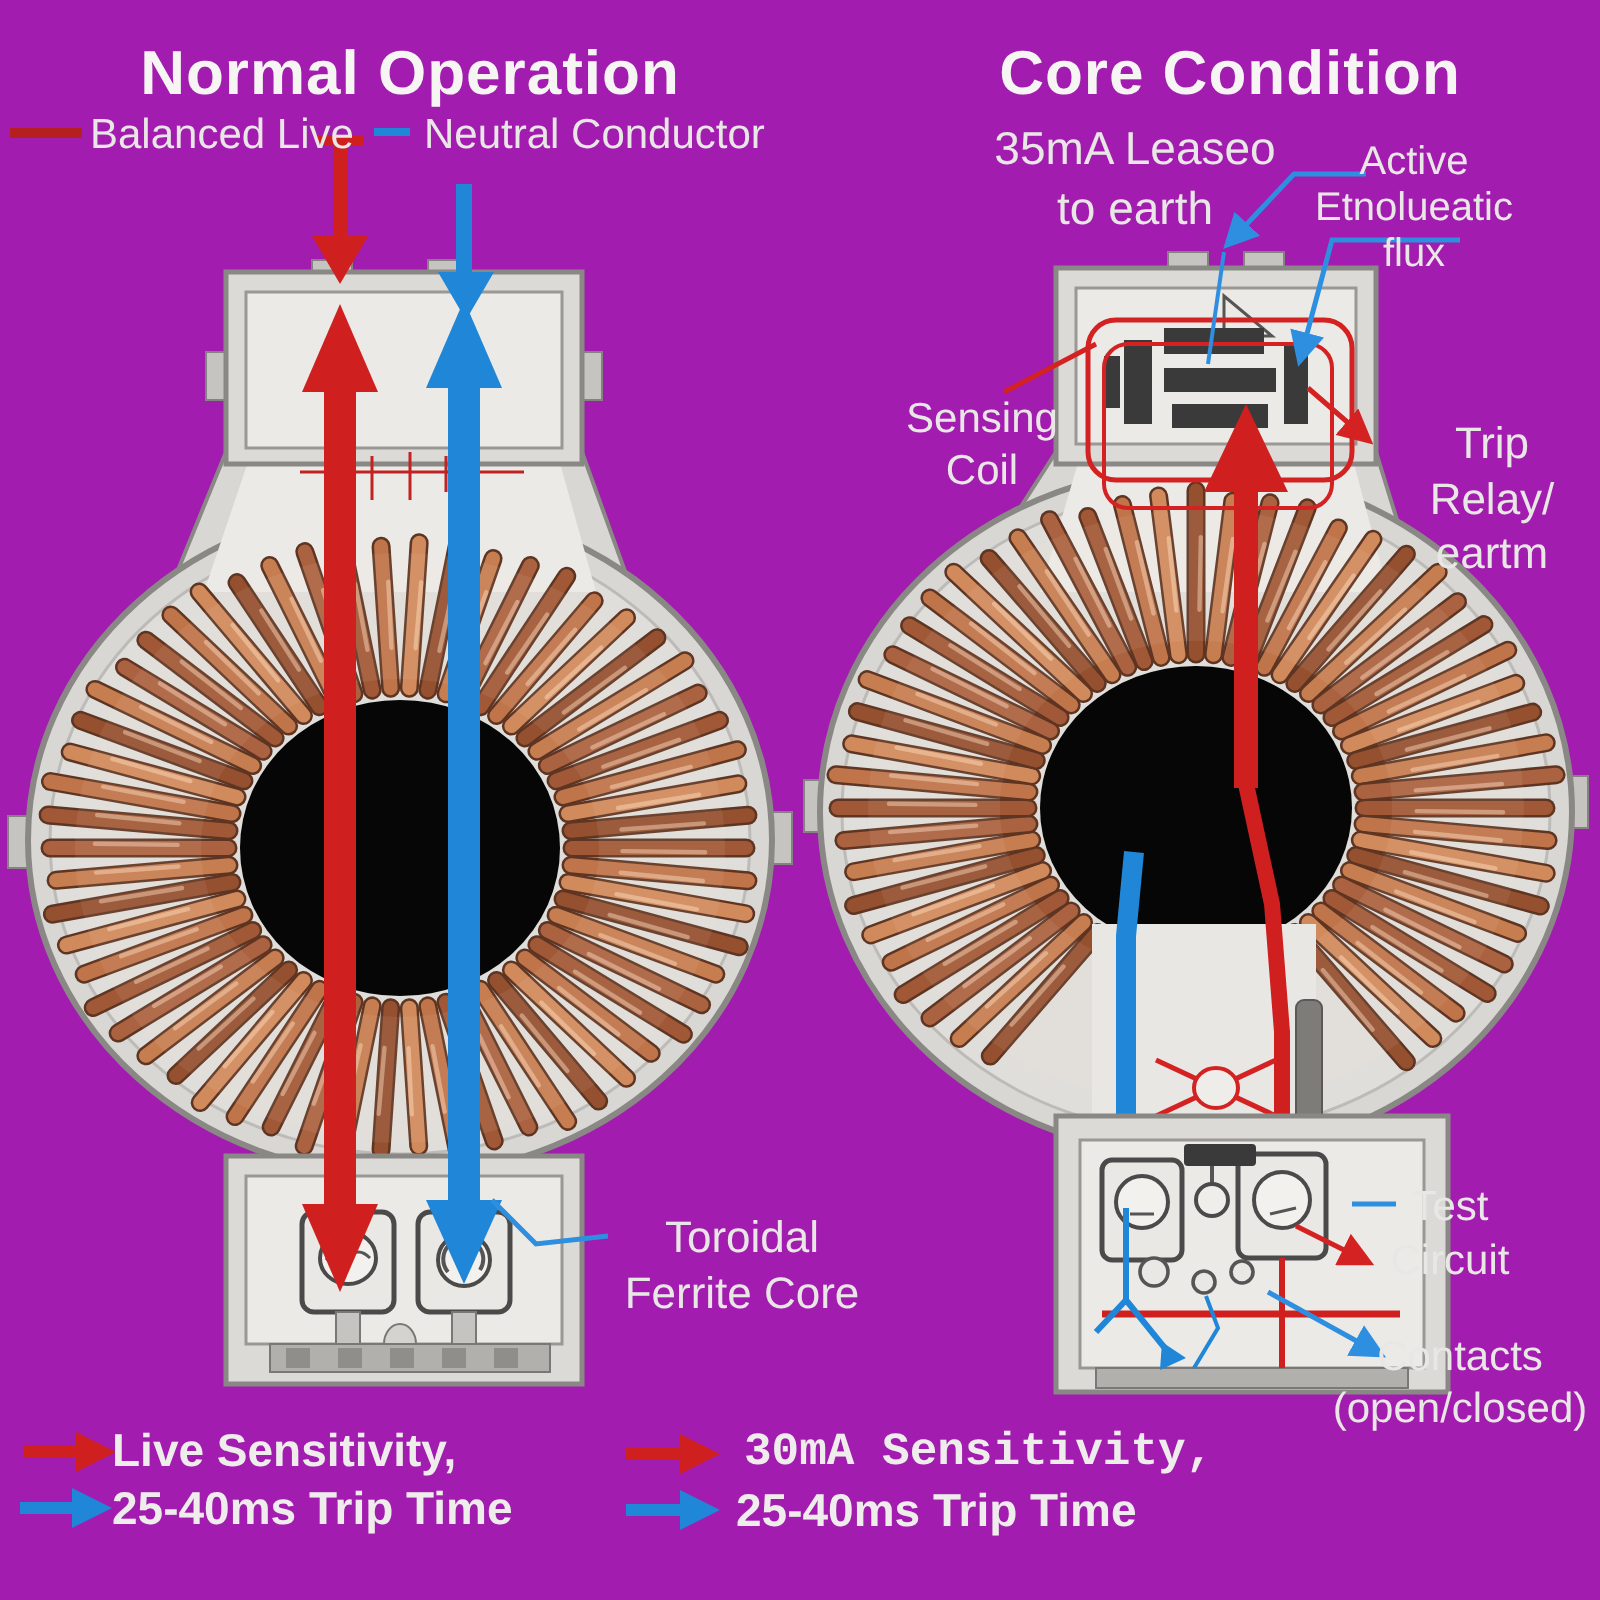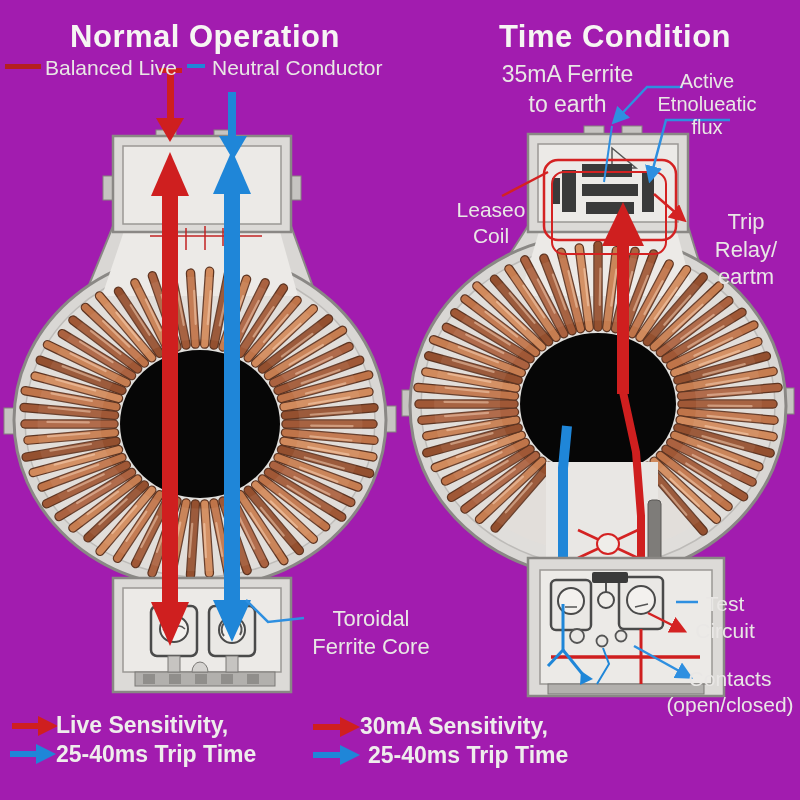--- a/index.html
+++ b/index.html
@@ -529,39 +529,39 @@
       <polygon points="340,717 360,727 340,737" fill="#cf1f1f"></polygon>
     </g>
     <g>
       <line x1="313" y1="755" x2="342" y2="755" stroke="#1f86d8" stroke-width="6"></line>
       <polygon points="340,745 360,755 340,765" fill="#1f86d8"></polygon>
     </g>
   </g>
 </svg>
 
 <div class="t title" style="left:40px;top:18px;width:330px;">Normal Operation</div>
-<div class="t title" style="left:450px;top:18px;width:330px;">Time Condition</div>
+<div class="t title" style="left:450px;top:18px;width:330px;">Core Condition</div>
 
 <div class="t" style="left:45px;top:55px;font-size:21px;">Balanced Live</div>
 <div class="t" style="left:212px;top:55px;font-size:21px;">Neutral Conductor</div>
 <div class="t" style="left:286px;top:594px;width:170px;font-size:22px;text-align:center;margin-top:11px;">Toroidal
 Ferrite Core</div>
 
-<div class="t" style="left:455px;top:60px;width:225px;font-size:23px;text-align:center;line-height:1.3;">35mA Ferrite
+<div class="t" style="left:455px;top:60px;width:225px;font-size:23px;text-align:center;line-height:1.3;">35mA Leaseo
 to earth</div>
 <div class="t" style="left:640px;top:70px;width:134px;font-size:20px;text-align:center;line-height:1.15;">Active
 Etnolueatic
 flux</div>
-<div class="t" style="left:445px;top:197px;width:92px;font-size:21px;text-align:center;">Leaseo
+<div class="t" style="left:445px;top:197px;width:92px;font-size:21px;text-align:center;">Sensing
 Coil</div>
 <div class="t" style="left:694px;top:208px;width:104px;font-size:22px;text-align:center;">Trip Relay/
 eartm</div>
 <div class="t" style="left:680px;top:590px;width:90px;font-size:21px;text-align:center;line-height:1.3;">Test
 Circuit</div>
 <div class="t" style="left:648px;top:666px;width:164px;font-size:21px;text-align:center;">Contacts
 (open/closed)</div>
 
 <div class="t lg" style="left:56px;top:711px;">Live Sensitivity,</div>
 <div class="t lg" style="left:56px;top:740px;">25-40ms Trip Time</div>
-<div class="t lg" style="left:360px;top:712px;">30mA Sensitivity,</div>
+<div class="t lg" style="left:372px;top:712px;font-family:Liberation Mono, monospace;">30mA Sensitivity,</div>
 <div class="t lg" style="left:368px;top:741px;">25-40ms Trip Time</div>
 
 </div>
 
 </body></html>

